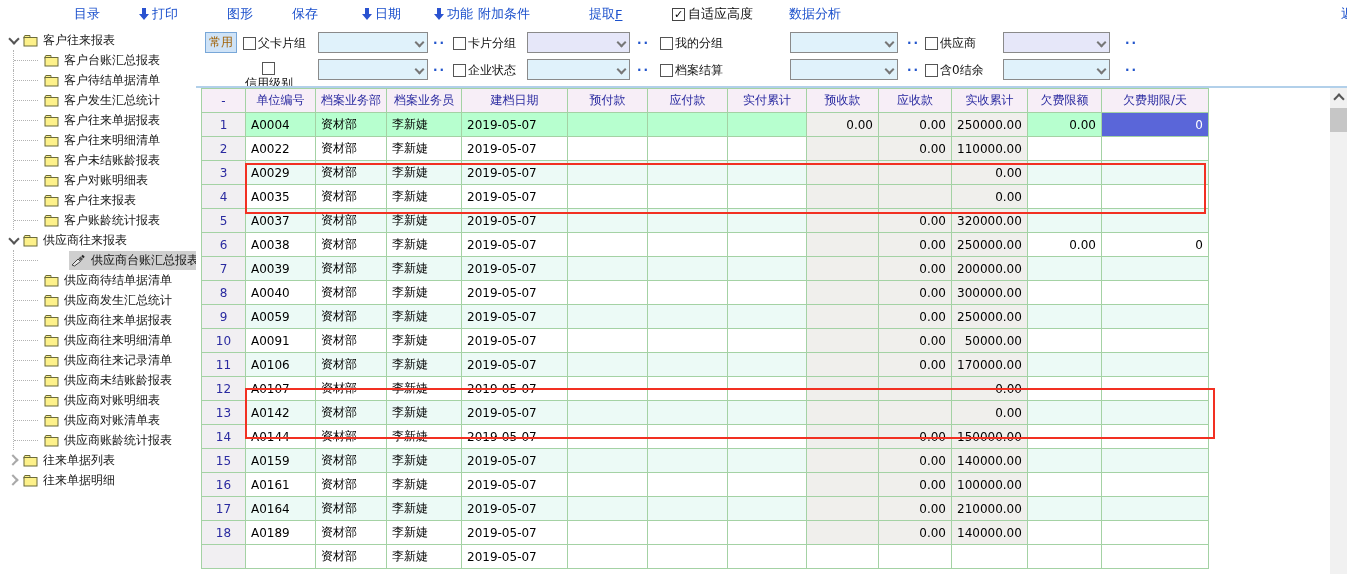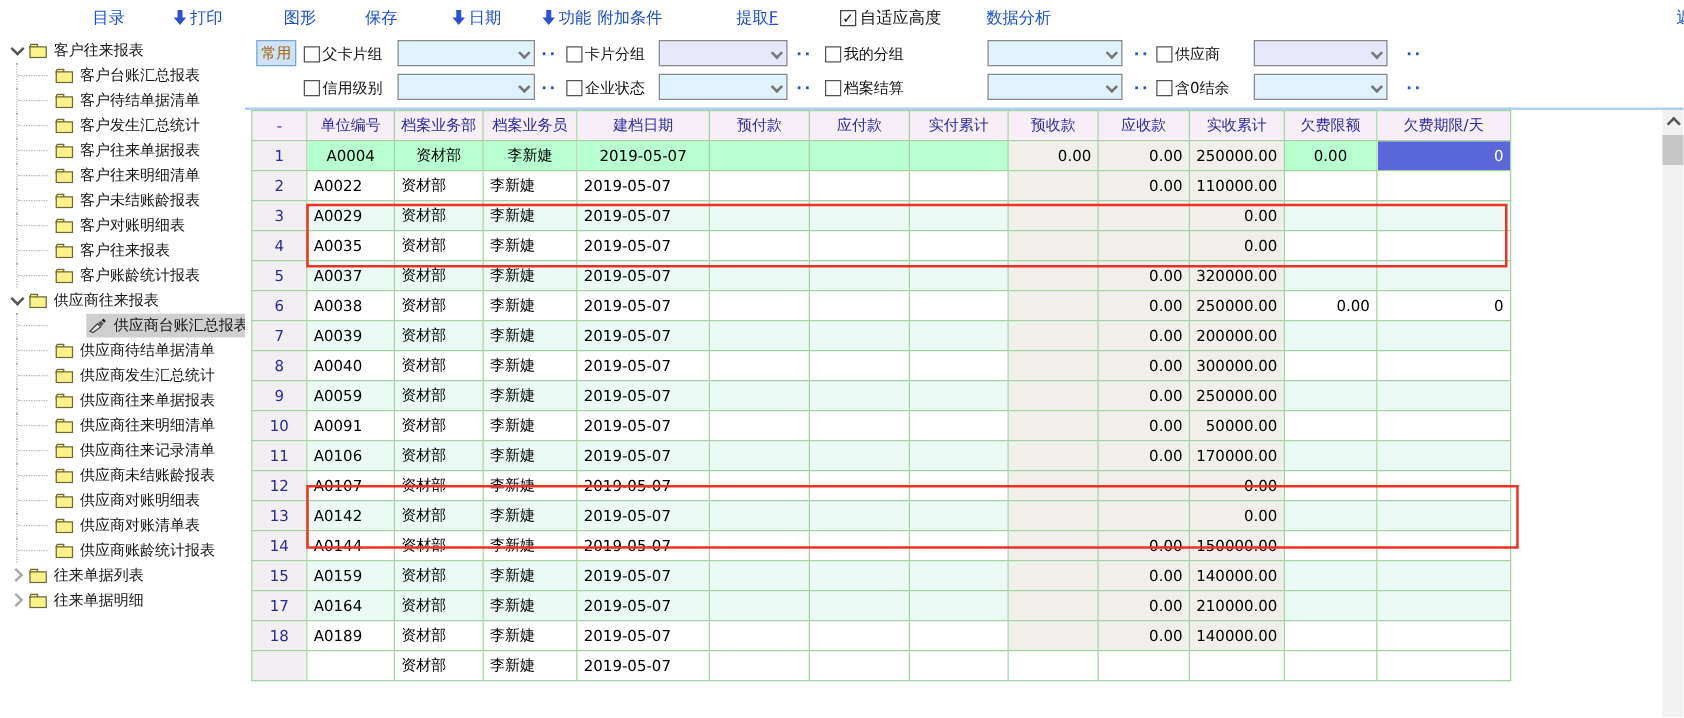--- a/index.html
+++ b/index.html
@@ -50,21 +50,21 @@
   .main-grid { position:absolute; left:196px; top:86px; right:0; bottom:0; background:#fff;
                border-top:2px solid #b2d0ea; overflow:hidden; }
   table.tbl { border-collapse:collapse; table-layout:fixed; position:absolute; left:5px; top:0; }
   .tbl th, .tbl td { border:1px solid #a4d2a4; height:24px; padding:0 5px; font-size:12px;
                      overflow:hidden; white-space:nowrap; }
   .tbl th { background:#f7eef7; color:#2a2aa0; font-weight:normal; text-align:center; cursor:pointer; }
   .tbl td.num { background:#f1eff2; color:#2a2aa0; text-align:center; }
   .tbl td.white { background:#ffffff; color:#000; }
   .tbl td.cyan  { background:#ecfaf6; color:#000; }
   .tbl td.gray  { background:#f0efec; color:#000; }
-  .tbl td.sel   { background:#b7ffcf; color:#000;text-align:center; }
+  .tbl td.sel   { background:#b7ffcf; color:#000; }
   .tbl td.focus { background:#5a66d9; color:#fff; }
   .a-left  { text-align:left; }
   .a-right { text-align:right; }
   .a-center{ text-align:center; }
   .redbox { position:absolute; border:2px solid #f23022; pointer-events:none; }
 
   
   .vscroll { position:absolute; right:0; top:0; bottom:0; width:17px; background:#f1f1f1; }
   .vs-up { position:absolute; top:0; left:0; width:17px; height:19px; display:flex;
            align-items:center; justify-content:center; cursor:pointer; }
@@ -440,21 +440,21 @@
     </span>
     <span class="fdots" style="left: 711px; top: 8px;">··</span>
     <span class="fchk" style="left: 729px; top: 7px;">
       <span class="cbox"></span>
       <span class="flbl">供应商</span>
     </span>
     <span class="fdd" style="left: 807px; top: 4px; width: 107px; background: rgb(230, 231, 249);">
       <span class="ddchev"></span>
     </span>
     <span class="fdots" style="left: 929px; top: 8px;">··</span>
-    <span class="fchk" style="left: 47px; top: 34px;">
+    <span class="fchk" style="left: 47px; top: 34px; flex-direction: column;">
       <span class="cbox"></span>
       <span class="flbl">信用级别</span>
     </span>
     <span class="fdd" style="left: 122px; top: 31px; width: 110px; background: rgb(224, 242, 251);">
       <span class="ddchev"></span>
     </span>
     <span class="fdots" style="left: 237px; top: 35px;">··</span>
     <span class="fchk" style="left: 257px; top: 34px;">
       <span class="cbox"></span>
       <span class="flbl">企业状态</span>
@@ -739,20 +739,35 @@
           <td class="cyan a-right"></td>
           <td class="cyan a-right"></td>
           <td class="cyan a-right"></td>
           <td class="gray a-right"></td>
           <td class="gray a-right">0.00</td>
           <td class="gray a-right">140000.00</td>
           <td class="cyan a-right"></td>
           <td class="cyan a-right"></td>
         </tr>
         <tr>
+          <td class="num a-center">16</td>
+          <td class="white a-left">A0161</td>
+          <td class="white a-left">资材部</td>
+          <td class="white a-left">李新婕</td>
+          <td class="white a-left">2019-05-07</td>
+          <td class="white a-right"></td>
+          <td class="white a-right"></td>
+          <td class="white a-right"></td>
+          <td class="gray a-right"></td>
+          <td class="gray a-right">0.00</td>
+          <td class="gray a-right">100000.00</td>
+          <td class="white a-right"></td>
+          <td class="white a-right"></td>
+        </tr>
+        <tr>
           <td class="num a-center">17</td>
           <td class="cyan a-left">A0164</td>
           <td class="cyan a-left">资材部</td>
           <td class="cyan a-left">李新婕</td>
           <td class="cyan a-left">2019-05-07</td>
           <td class="cyan a-right"></td>
           <td class="cyan a-right"></td>
           <td class="cyan a-right"></td>
           <td class="gray a-right"></td>
           <td class="gray a-right">0.00</td>

